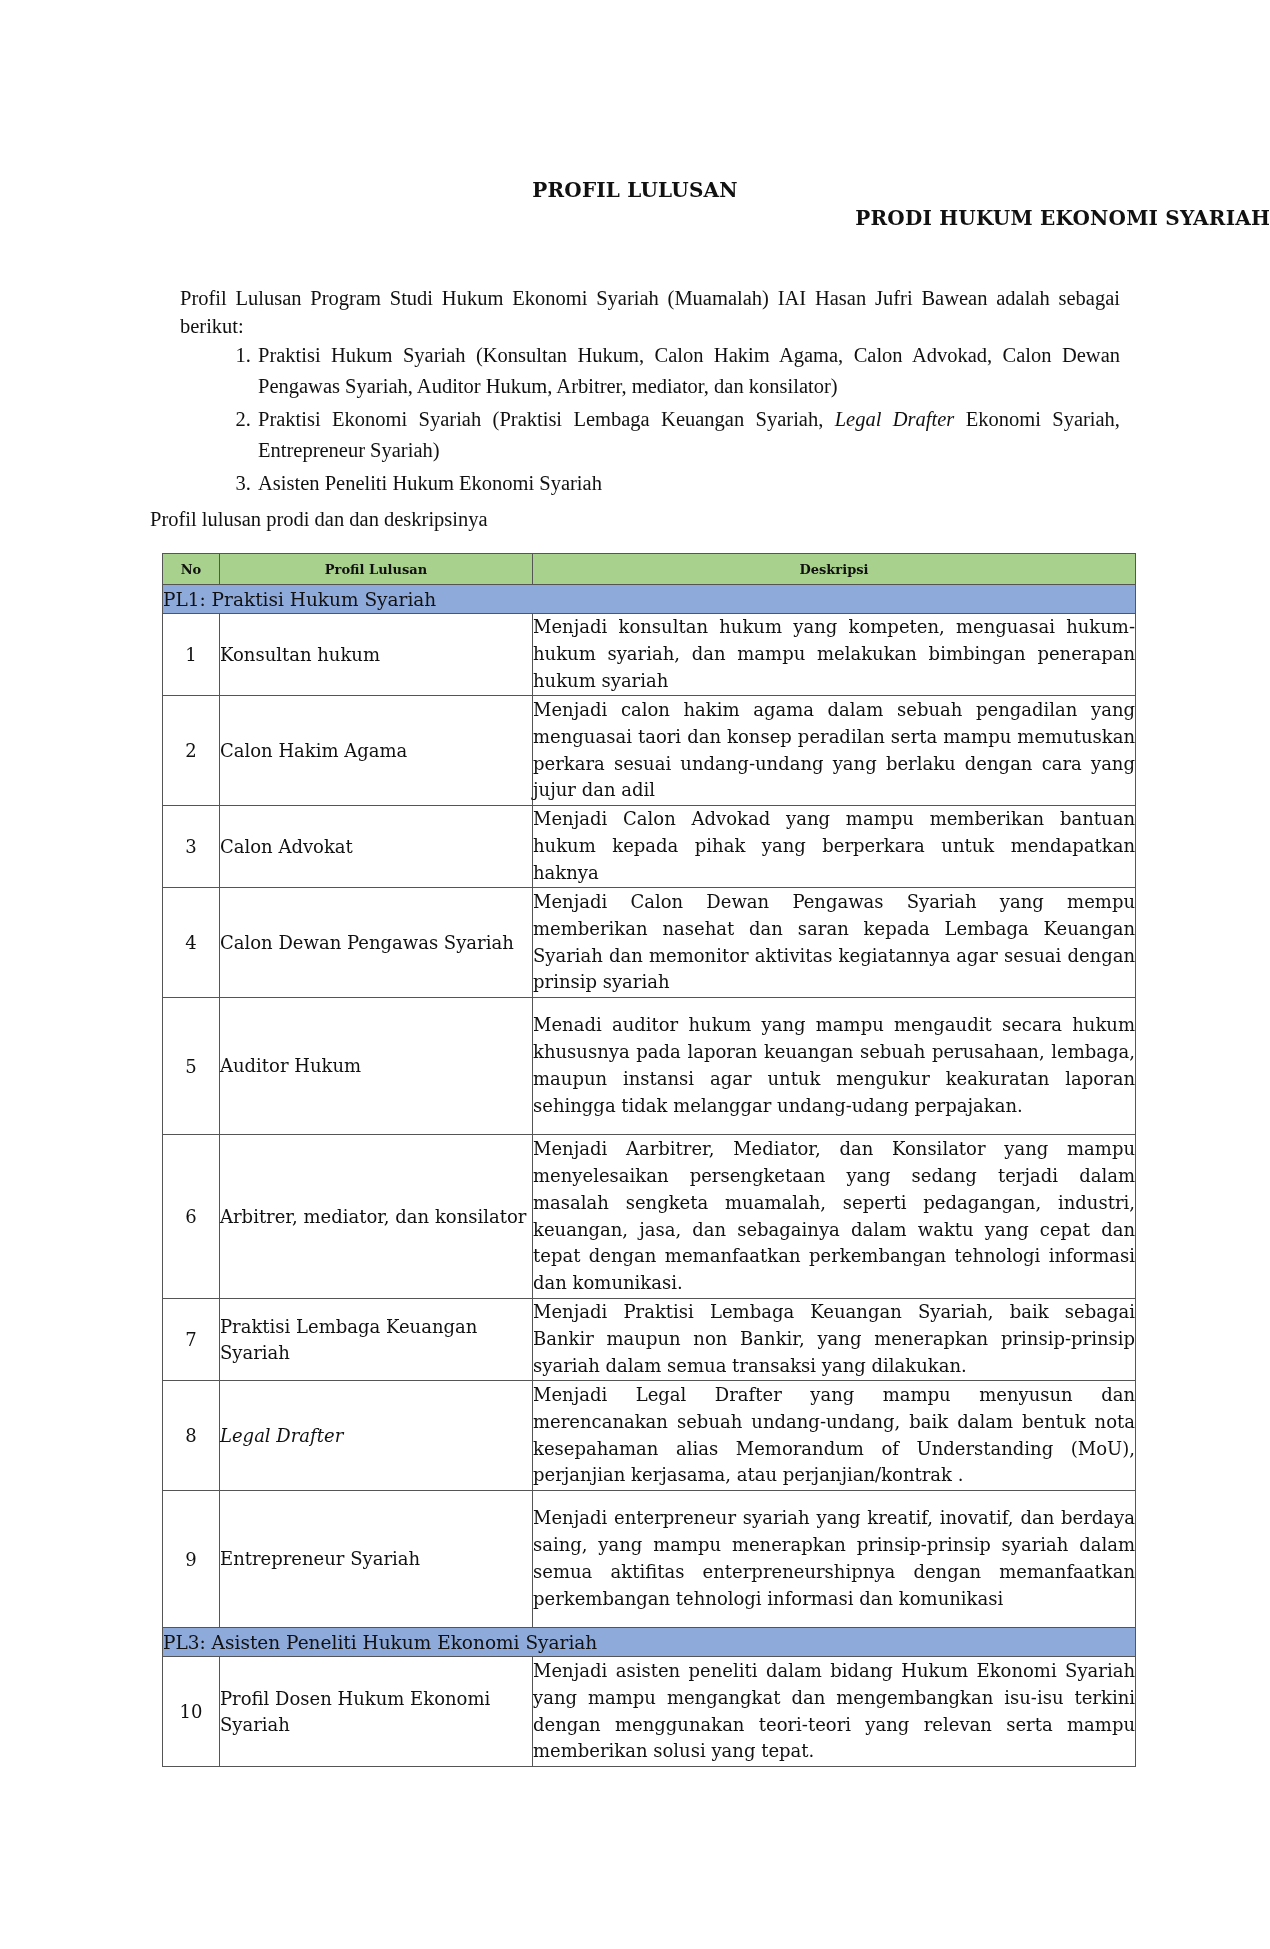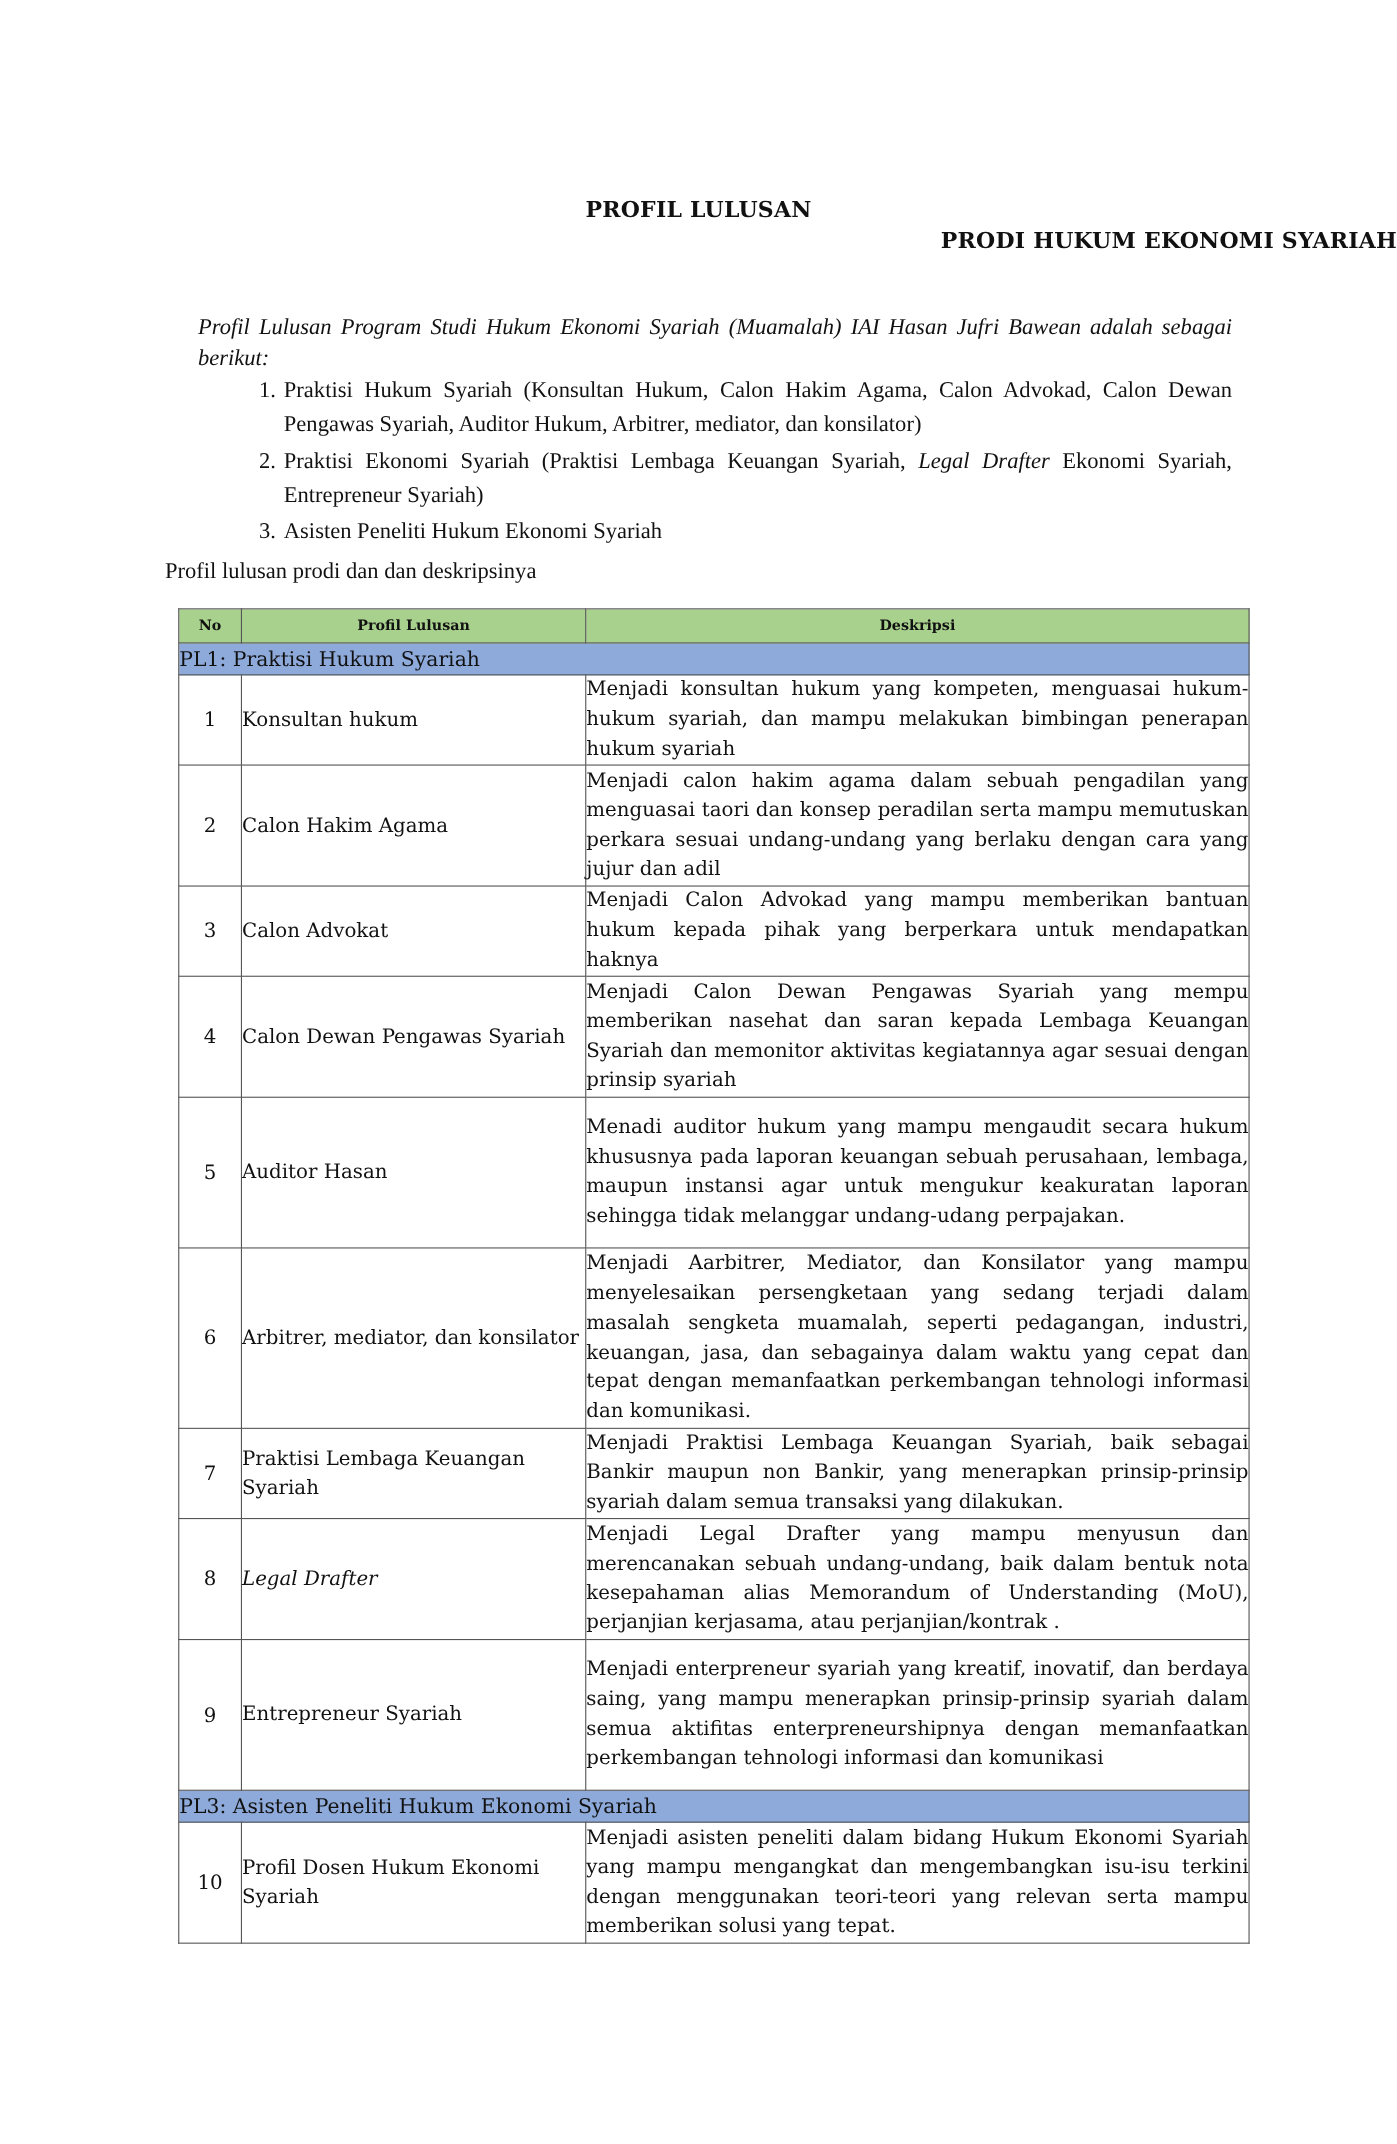--- a/index.html
+++ b/index.html
@@ -1,21 +1,21 @@
 <!DOCTYPE html>
 <html><head>
   <meta charset="utf-8">
   <style>
     html, body { margin: 0; padding: 0; background: #ffffff; }
     body { width: 1270px; height: 1949px; position: relative; color: #111; font-family: "DejaVu Serif", serif; }
     .page-title { position: absolute; left: 0; width: 1270px; text-align: center; font-family: "DejaVu Serif", serif; font-weight: bold; font-size: 20px; letter-spacing: 0.2px; }
     .t1 { top: 178px; }
     .t2 { top: 206px; text-align: right; }
     .intro { position: absolute; left: 180px; top: 284px; width: 940px; font-family: "Liberation Serif", serif; font-size: 20.5px; line-height: 28px; text-align: justify; }
-    .intro p { margin: 0; font-style: italic; }
+    .intro p { margin: 0; }
     .intro ol { margin: 0; padding-left: 76px; }
     .intro ol li { padding-left: 2px; margin: 0 0 2px 0; line-height: 31px; }
     .caption { position: absolute; left: 150px; top: 508px; font-family: "Liberation Serif", serif; font-size: 20.5px; }
     table.profil { position: absolute; left: 162px; top: 553px; width: 974px; border-collapse: collapse; font-family: "DejaVu Serif", serif; font-size: 18px; }
     table.profil td, table.profil th { border: 1.5px solid #555; vertical-align: middle; padding: 0; }
     table.profil th { background: #a9d18e; font-weight: bold; height: 30px; font-size: 13px; }
     .col-no { width: 56px; text-align: center; }
     .col-prof { width: 312px; }
     .col-desc { }
     .grp td { background: #8eaadb; padding: 2px 12px; height: 28px; font-size: 18.5px; }
@@ -68,21 +68,21 @@
         <td class="prof">Calon Advokat</td>
         <td class="desc">Menjadi Calon Advokad yang mampu memberikan bantuan hukum kepada pihak yang berperkara untuk mendapatkan haknya</td>
       </tr>
       <tr style="height: 110px;">
         <td class="no">4</td>
         <td class="prof">Calon Dewan Pengawas Syariah</td>
         <td class="desc">Menjadi Calon Dewan Pengawas Syariah yang mempu memberikan nasehat dan saran kepada Lembaga Keuangan Syariah dan memonitor aktivitas kegiatannya agar sesuai dengan prinsip syariah</td>
       </tr>
       <tr style="height: 137px;">
         <td class="no">5</td>
-        <td class="prof">Auditor Hasan</td>
+        <td class="prof">Auditor Hukum</td>
         <td class="desc">Menadi auditor hukum yang mampu mengaudit secara hukum khususnya pada laporan keuangan sebuah perusahaan, lembaga, maupun instansi agar untuk mengukur keakuratan laporan sehingga tidak melanggar undang-udang perpajakan.</td>
       </tr>
       <tr style="height: 164px;">
         <td class="no">6</td>
         <td class="prof">Arbitrer, mediator, dan konsilator</td>
         <td class="desc">Menjadi Aarbitrer, Mediator, dan Konsilator yang mampu menyelesaikan persengketaan yang sedang terjadi dalam masalah sengketa muamalah, seperti pedagangan, industri, keuangan, jasa, dan sebagainya dalam waktu yang cepat dan tepat dengan memanfaatkan perkembangan tehnologi informasi dan komunikasi.</td>
       </tr>
       <tr style="height: 82px;">
         <td class="no">7</td>
         <td class="prof">Praktisi Lembaga Keuangan Syariah</td>

